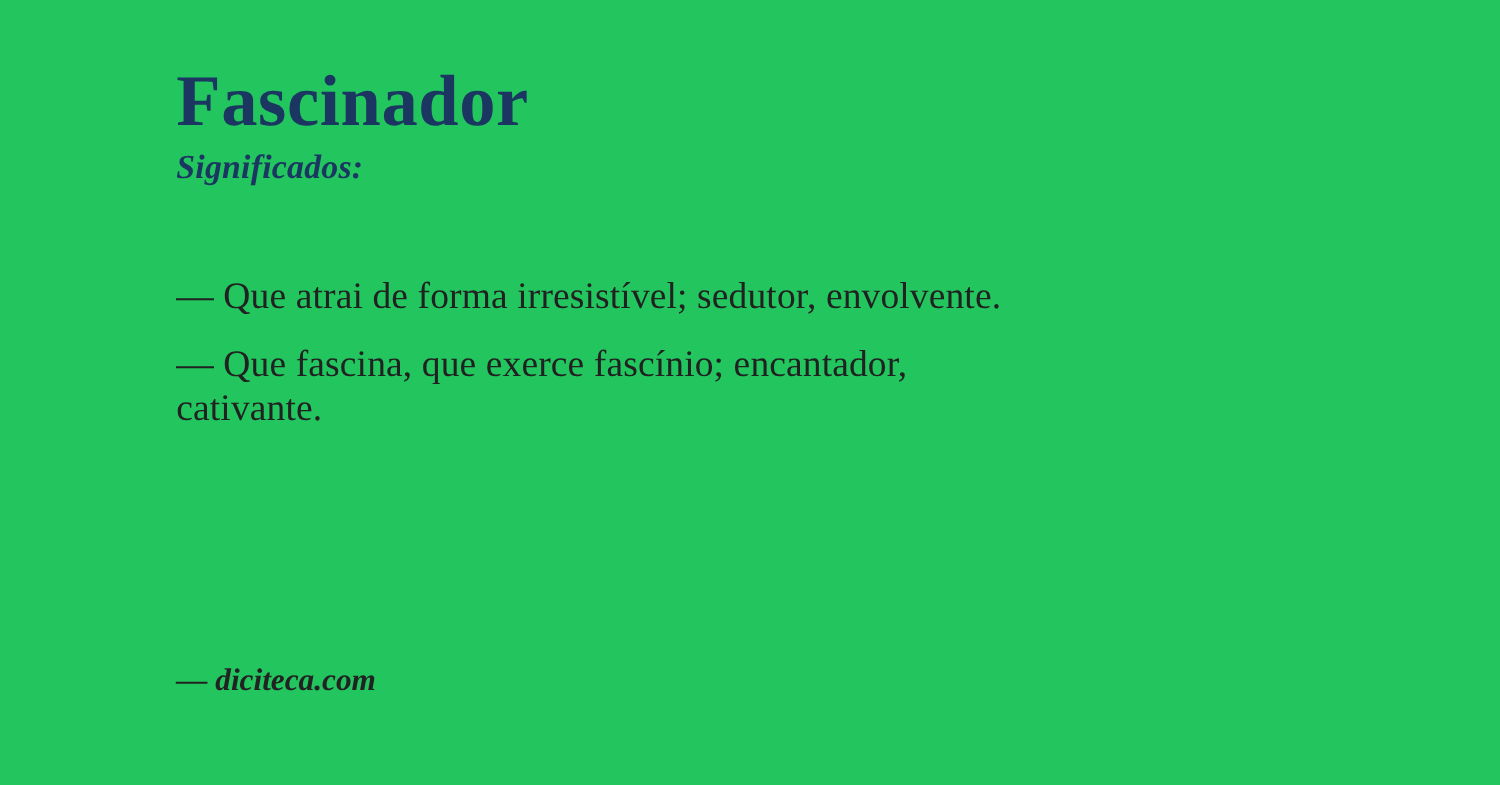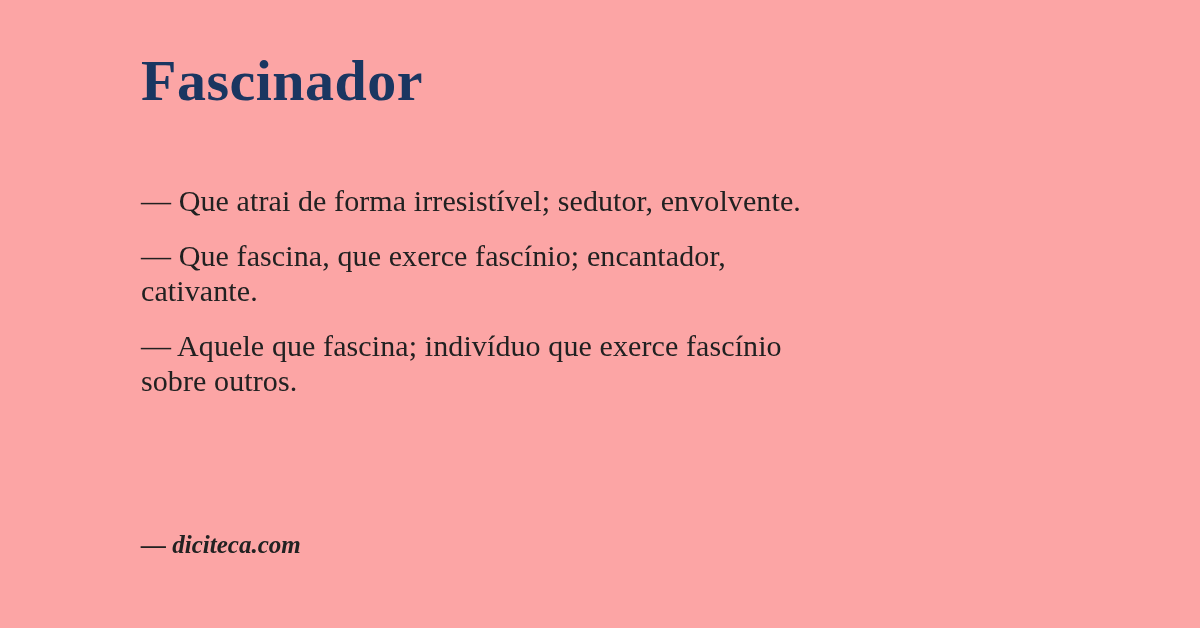--- a/index.html
+++ b/index.html
@@ -13,21 +13,21 @@
   body {
     background: #ffffff;
     font-family: "Liberation Serif", serif;
   }
 
   .card {
     width: 1200px;
     height: 628px;
     padding: 50px 80px 0 141px;
     position: relative;
-    background: #fca5a5;
+    background: #22c55e;
   }
 
   .word-title {
     font-family: "Liberation Serif", serif;
     font-weight: 700;
     font-size: 58px;
     line-height: 1.08;
     color: #1a3661;
     letter-spacing: 0.5px;
   }
@@ -68,24 +68,23 @@
     color: #222222;
   }
 </style>
 </head>
 <body>
 
 <div class="card">
 
   <h1 class="word-title">Fascinador</h1>
 
+  <div class="meanings-label">Significados:</div>
 
   <div class="definitions">
     <p class="definition-item">— Que atrai de forma irresistível; sedutor, envolvente.</p>
     <p class="definition-item">— Que fascina, que exerce fascínio; encantador,
 cativante.</p>
-    <p class="definition-item">— Aquele que fascina; indivíduo que exerce fascínio
-sobre outros.</p>
   </div>
 
   <div class="source-attribution">— diciteca.com</div>
 
 </div>
 
 </body></html>

